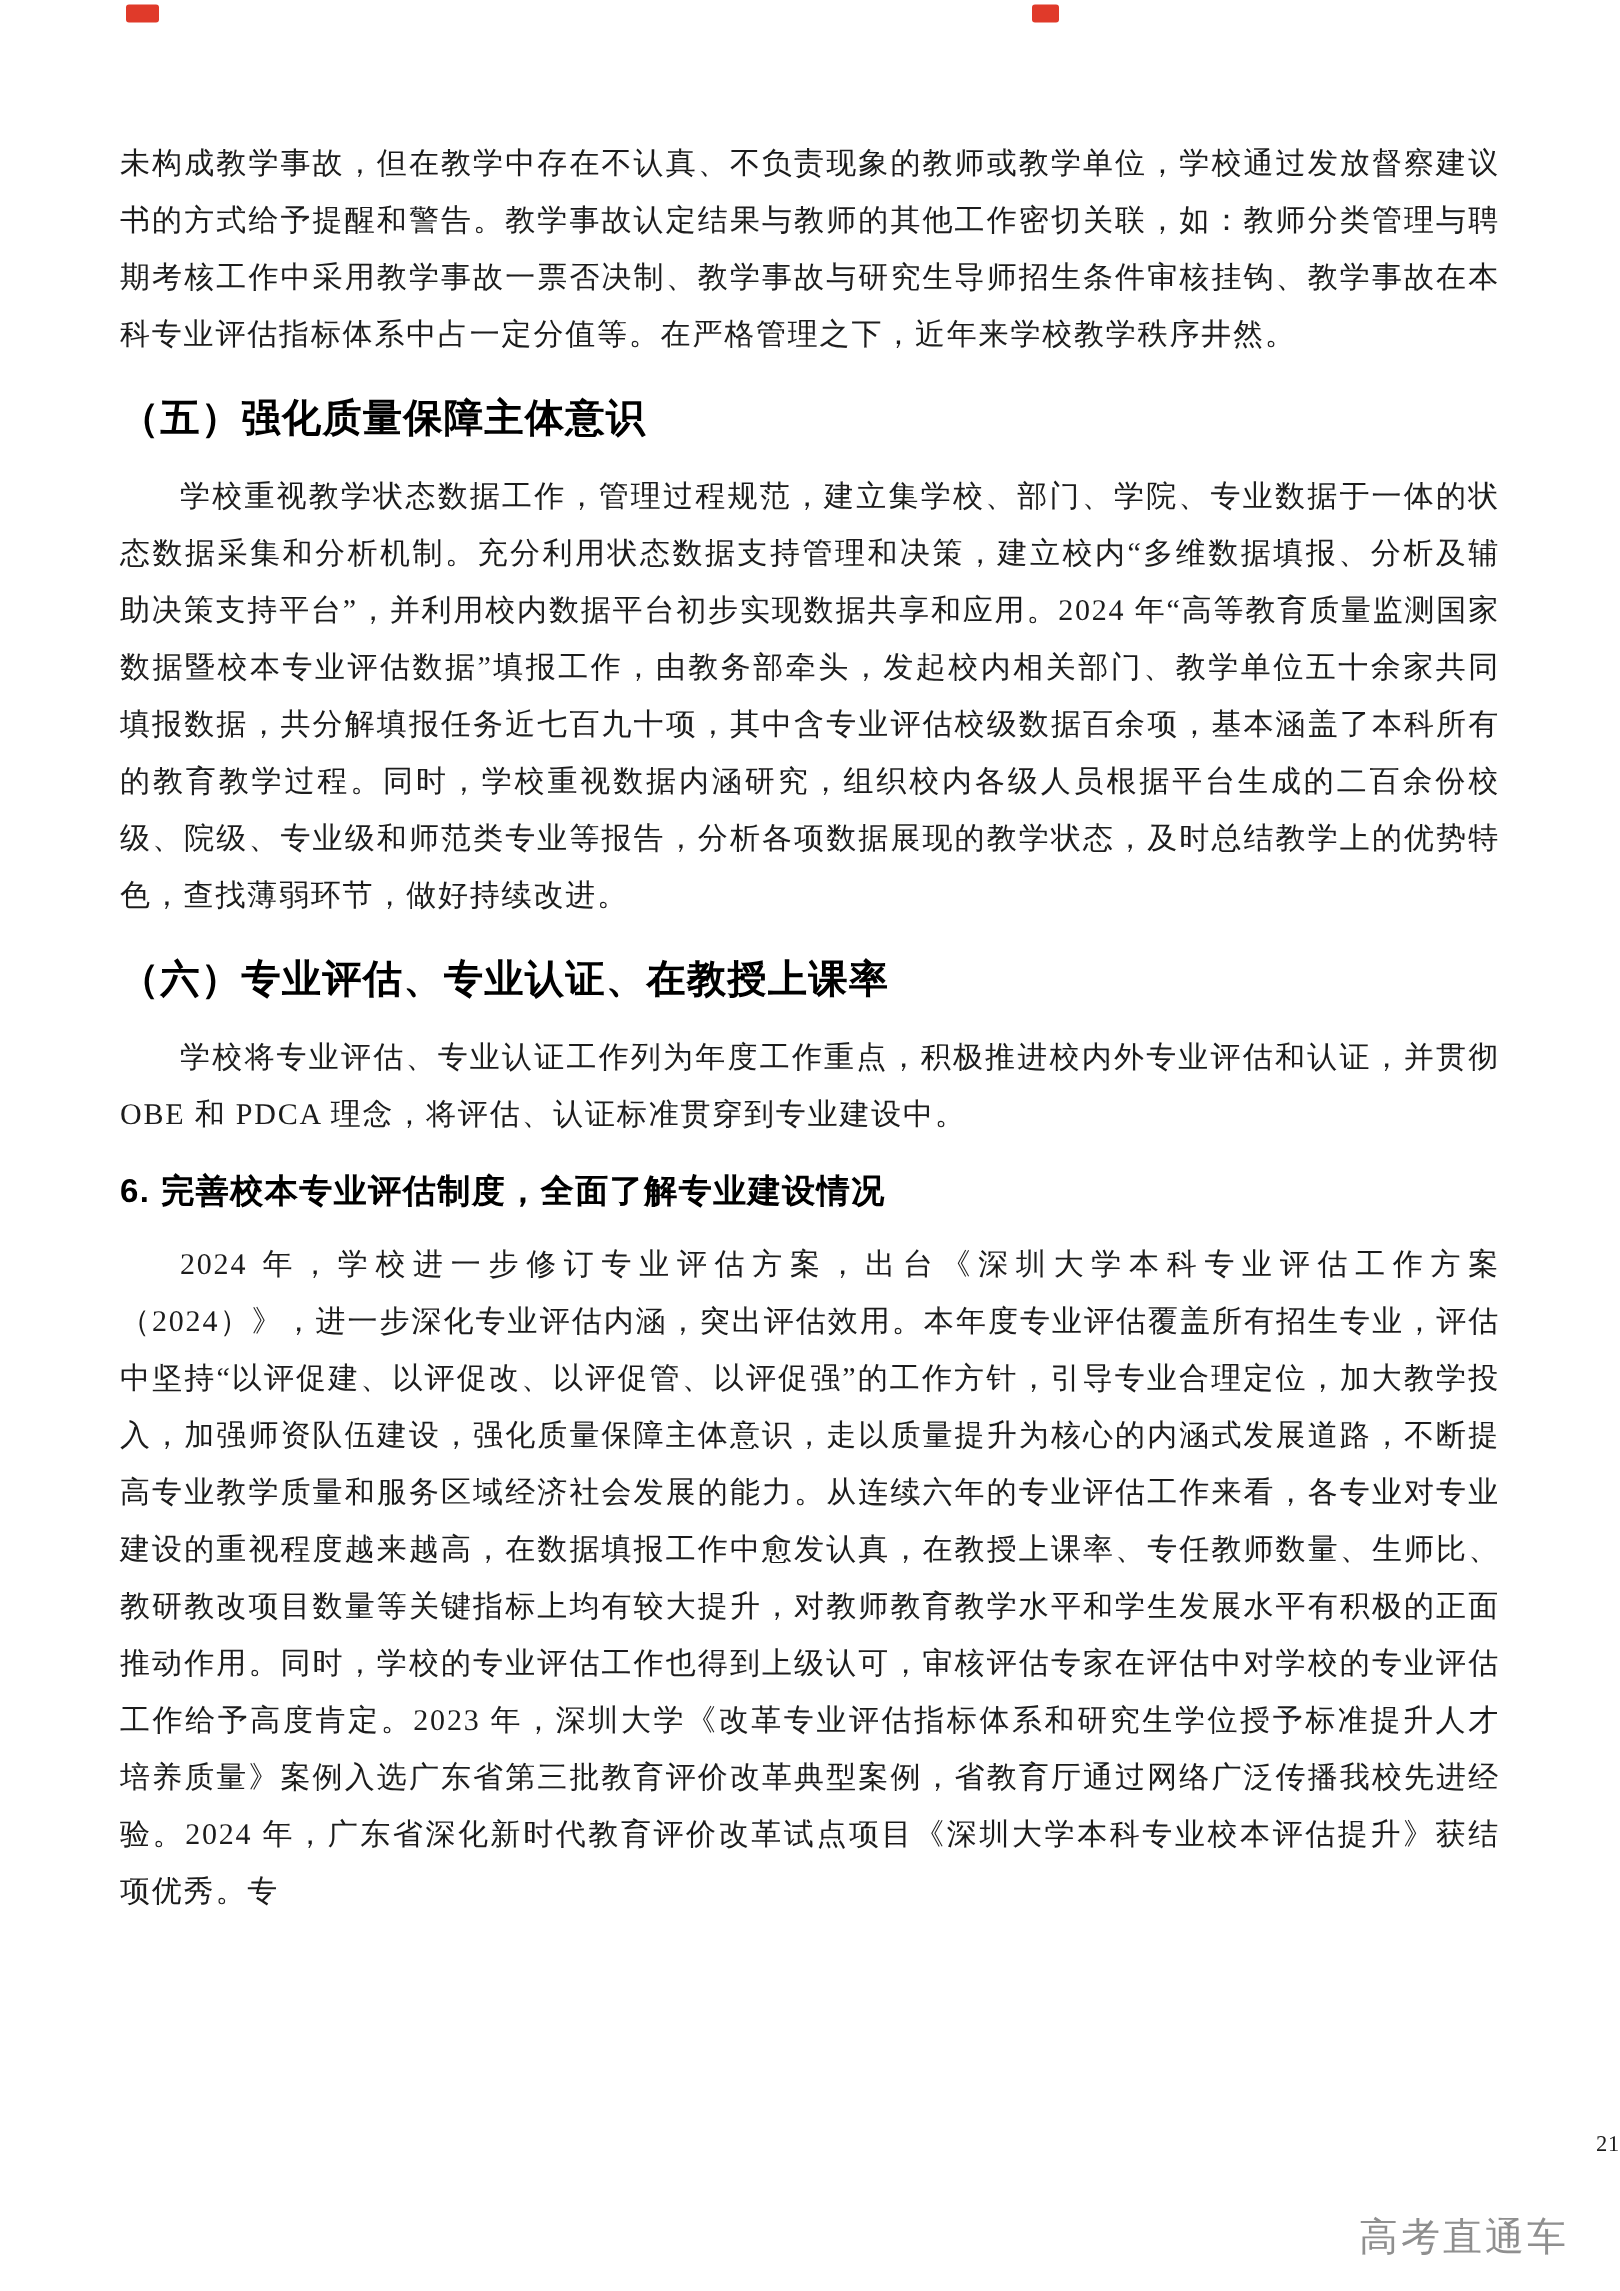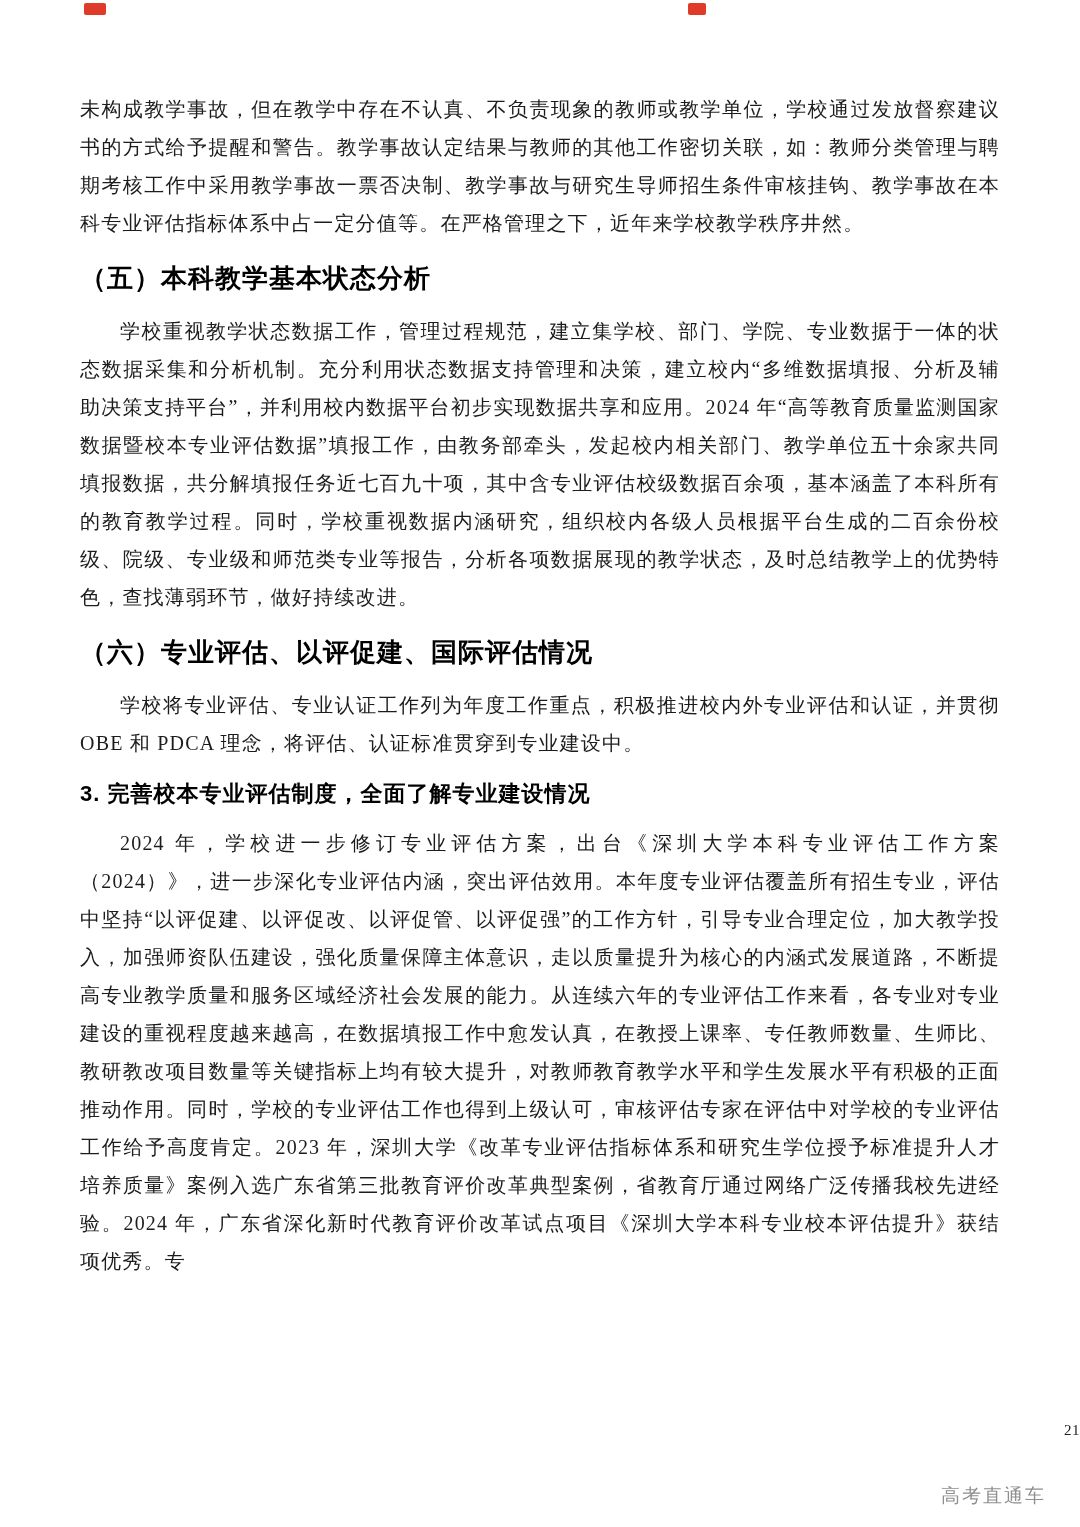--- a/index.html
+++ b/index.html
@@ -61,21 +61,21 @@
     text-align: right;
     font-size: 15px;
     letter-spacing: 0.5px;
     color: #1c1c1c;
     font-family: "Liberation Serif", "DejaVu Serif", serif;
   }
   .watermark {
     position: absolute;
     right: 34px;
     bottom: 18px;
-    font-size: 19px;
+    font-size: 26px;
     letter-spacing: 2px;
     color: #8f8f8f;
     font-family: "Liberation Sans", "DejaVu Sans", sans-serif;
   }
   .red-artifact {
     position: absolute;
     top: 3px;
     height: 12px;
     background: #e03a2a;
     border-radius: 2px;
@@ -94,30 +94,30 @@
 
 <div class="page">
 
   <div class="red-artifact left"></div>
   <div class="red-artifact mid"></div>
 
   <div class="content">
 
     <p class="body-para no-indent">未构成教学事故，但在教学中存在不认真、不负责现象的教师或教学单位，学校通过发放督察建议书的方式给予提醒和警告。教学事故认定结果与教师的其他工作密切关联，如：教师分类管理与聘期考核工作中采用教学事故一票否决制、教学事故与研究生导师招生条件审核挂钩、教学事故在本科专业评估指标体系中占一定分值等。在严格管理之下，近年来学校教学秩序井然。</p>
 
-    <h2 class="section-heading">（五）本科教学基本状态分析</h2>
+    <h2 class="section-heading">（五）强化质量保障主体意识</h2>
 
 
     <p class="body-para">学校重视教学状态数据工作，管理过程规范，建立集学校、部门、学院、专业数据于一体的状态数据采集和分析机制。充分利用状态数据支持管理和决策，建立校内“多维数据填报、分析及辅助决策支持平台”，并利用校内数据平台初步实现数据共享和应用。2024 年“高等教育质量监测国家数据暨校本专业评估数据”填报工作，由教务部牵头，发起校内相关部门、教学单位五十余家共同填报数据，共分解填报任务近七百九十项，其中含专业评估校级数据百余项，基本涵盖了本科所有的教育教学过程。同时，学校重视数据内涵研究，组织校内各级人员根据平台生成的二百余份校级、院级、专业级和师范类专业等报告，分析各项数据展现的教学状态，及时总结教学上的优势特色，查找薄弱环节，做好持续改进。</p>
 
-    <h2 class="section-heading">（六）专业评估、以评促建、国际评估情况</h2>
+    <h2 class="section-heading">（六）专业评估、专业认证、在教授上课率</h2>
 
     <p class="body-para">学校将专业评估、专业认证工作列为年度工作重点，积极推进校内外专业评估和认证，并贯彻 OBE 和 PDCA 理念，将评估、认证标准贯穿到专业建设中。</p>
 
-    <h3 class="sub-heading">3. 完善校本专业评估制度，全面了解专业建设情况</h3>
+    <h3 class="sub-heading">6. 完善校本专业评估制度，全面了解专业建设情况</h3>
 
     <p class="body-para">2024 年，学校进一步修订专业评估方案，出台《深圳大学本科专业评估工作方案（2024）》，进一步深化专业评估内涵，突出评估效用。本年度专业评估覆盖所有招生专业，评估中坚持“以评促建、以评促改、以评促管、以评促强”的工作方针，引导专业合理定位，加大教学投入，加强师资队伍建设，强化质量保障主体意识，走以质量提升为核心的内涵式发展道路，不断提高专业教学质量和服务区域经济社会发展的能力。从连续六年的专业评估工作来看，各专业对专业建设的重视程度越来越高，在数据填报工作中愈发认真，在教授上课率、专任教师数量、生师比、教研教改项目数量等关键指标上均有较大提升，对教师教育教学水平和学生发展水平有积极的正面推动作用。同时，学校的专业评估工作也得到上级认可，审核评估专家在评估中对学校的专业评估工作给予高度肯定。2023 年，深圳大学《改革专业评估指标体系和研究生学位授予标准提升人才培养质量》案例入选广东省第三批教育评价改革典型案例，省教育厅通过网络广泛传播我校先进经验。2024 年，广东省深化新时代教育评价改革试点项目《深圳大学本科专业校本评估提升》获结项优秀。专</p>
 
   </div>
 
   <div class="page-number">21</div>
 
   <div class="watermark">高考直通车</div>
 
 </div>

